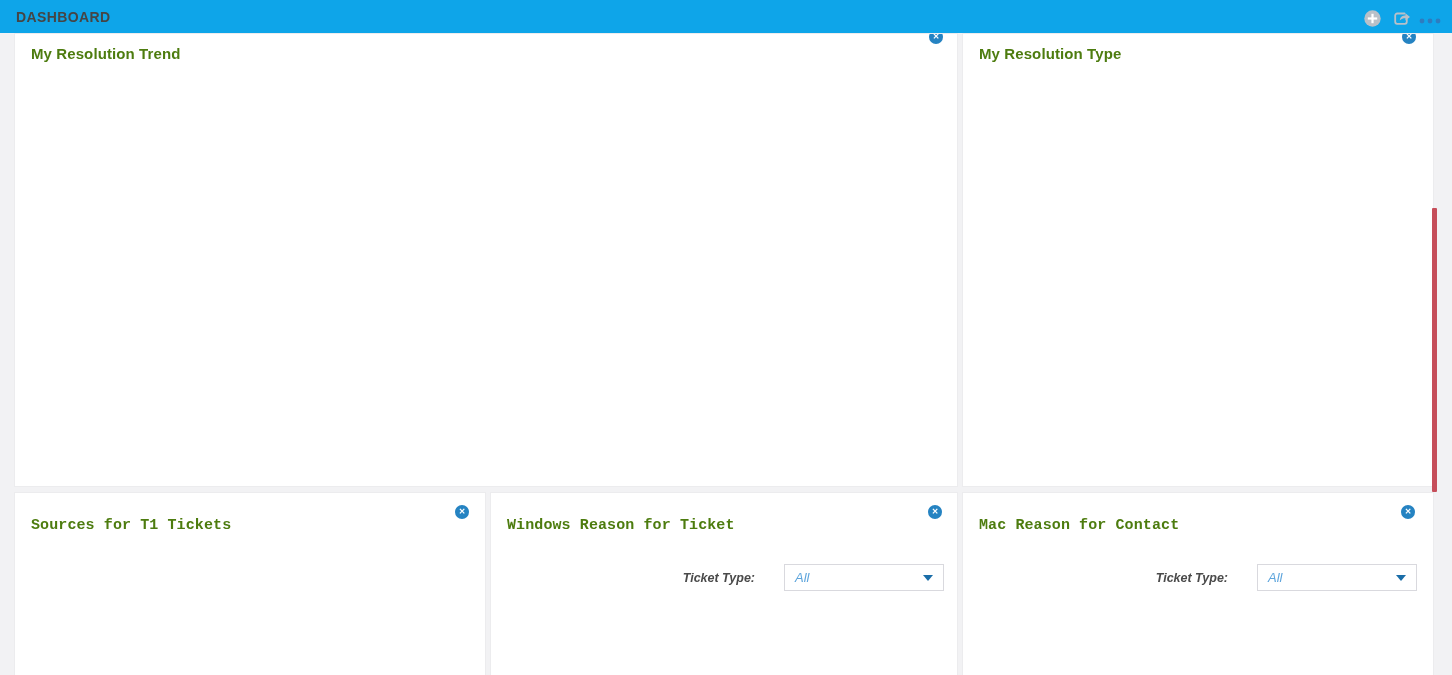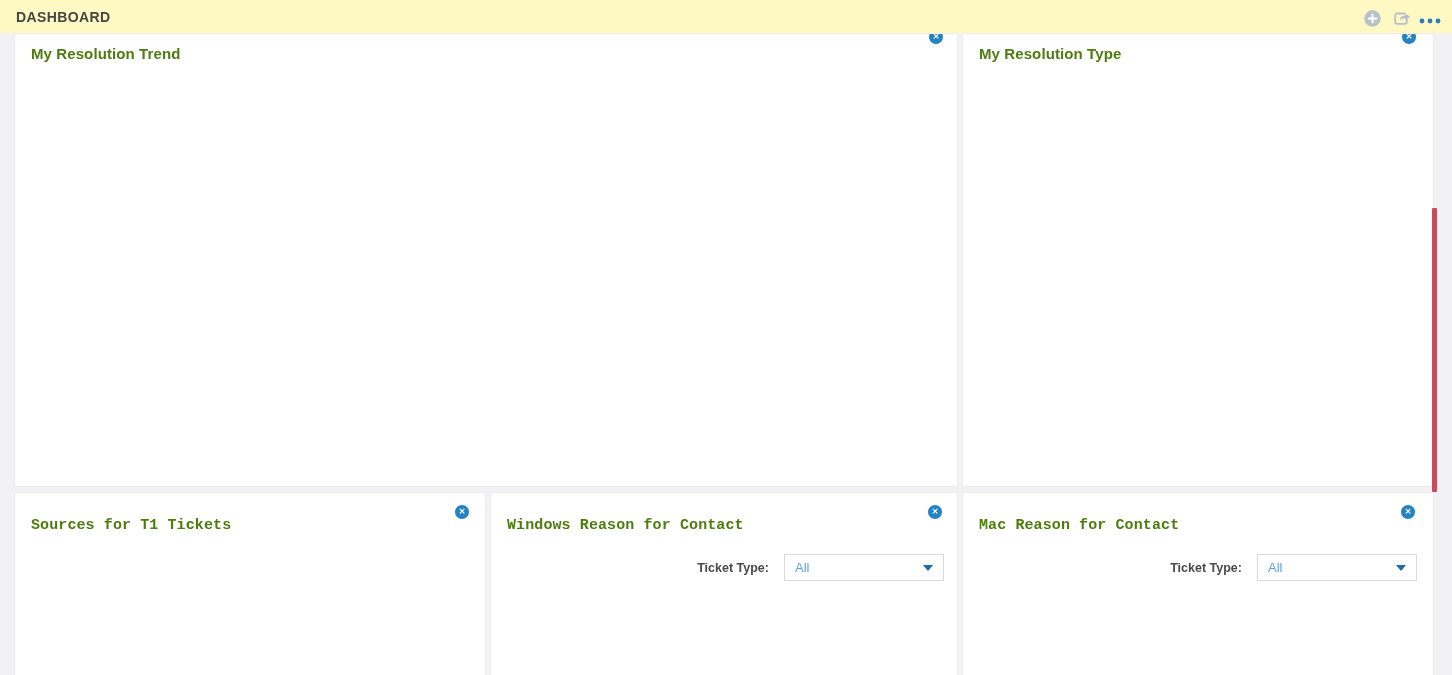--- a/index.html
+++ b/index.html
@@ -3,21 +3,21 @@
 <meta charset="utf-8">
 <style>
   html,body{margin:0;padding:0;}
   body{
     width:1452px;height:675px;position:relative;overflow:hidden;
     background:#ffffff;
     font-family:"Liberation Sans", sans-serif;
     -webkit-font-smoothing:antialiased;
   }
   
-  .topbar{position:absolute;left:0;top:0;width:1452px;height:33px;background:#fef9c3;}
+  .topbar{position:absolute;left:0;top:0;width:1452px;height:33px;background:#0ea5e9;}
   .page-title{
     position:absolute;left:16px;top:9px;
     font-size:14px;font-weight:bold;color:#454545;letter-spacing:.4px;
   }
   .topbar-actions{
     position:absolute;right:12px;top:9px;height:22px;
     display:flex;align-items:center;gap:9px;
   }
   .topbar-actions .act{width:20px;height:20px;display:flex;align-items:center;justify-content:center;cursor:pointer;}
 
@@ -48,21 +48,21 @@
   #panel-mac{left:962px;top:492px;width:472px;height:184px;}
 
   #panel-trend .close-btn{right:14px;top:-4px;}
   #panel-today .close-btn{right:17px;top:-4px;}
   #panel-sources .close-btn{right:16px;top:12px;}
   #panel-windows .close-btn{right:15px;top:12px;}
   #panel-mac .close-btn{right:18px;top:12px;}
 
   
   .filter-row{
-    position:absolute;top:61px;display:flex;align-items:center;gap:15px;
+    position:absolute;top:71px;display:flex;align-items:center;gap:29px;font-style:italic;
   }
   #panel-windows .filter-row{right:13px;}
   #panel-mac .filter-row{right:16px;}
   .filter-label{font-size:12.5px;font-weight:bold;color:#4a4a4a;}
   .dropdown{
     width:138px;height:25px;border:1px solid #d9d9de;background:#ffffff;
     display:flex;align-items:center;padding:0 10px;cursor:pointer;
   }
   .dropdown-value{font-size:13px;color:#5ea5dc;}
   .caret-down{
@@ -125,21 +125,21 @@
     <div class="panel-title upper">My Resolution Type</div>
   </div>
 
   <div class="panel" id="panel-sources" style="top:459px;">
     <div class="close-btn">✕</div>
     <div class="panel-title lower">Sources for T1 Tickets</div>
   </div>
 
   <div class="panel" id="panel-windows" style="top:459px;">
     <div class="close-btn">✕</div>
-    <div class="panel-title lower">Windows Reason for Contact</div>
+    <div class="panel-title lower">Windows Reason for Ticket</div>
     <div class="filter-row">
       <span class="filter-label">Ticket Type:</span>
       <div class="dropdown">
         <span class="dropdown-value">All</span>
         <span class="caret-down"></span>
       </div>
     </div>
   </div>
 
   <div class="panel" id="panel-mac" style="top:459px;">

